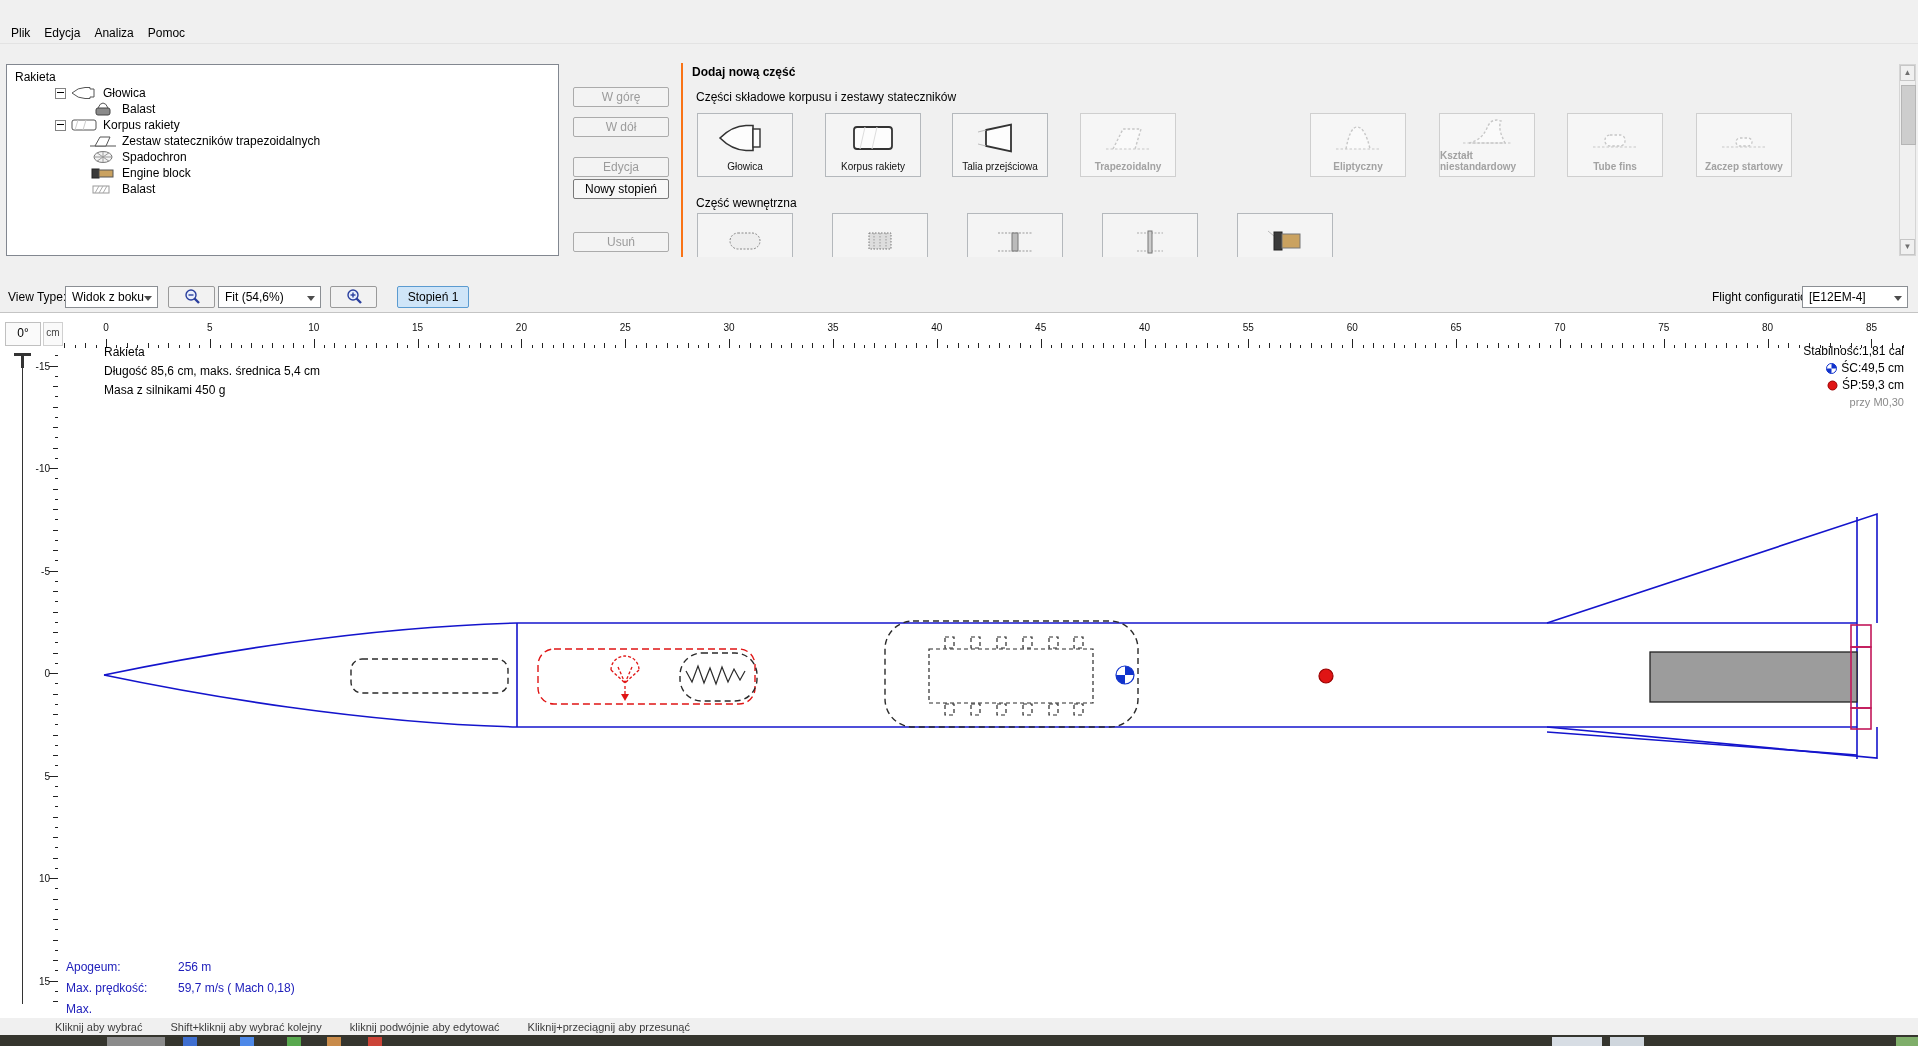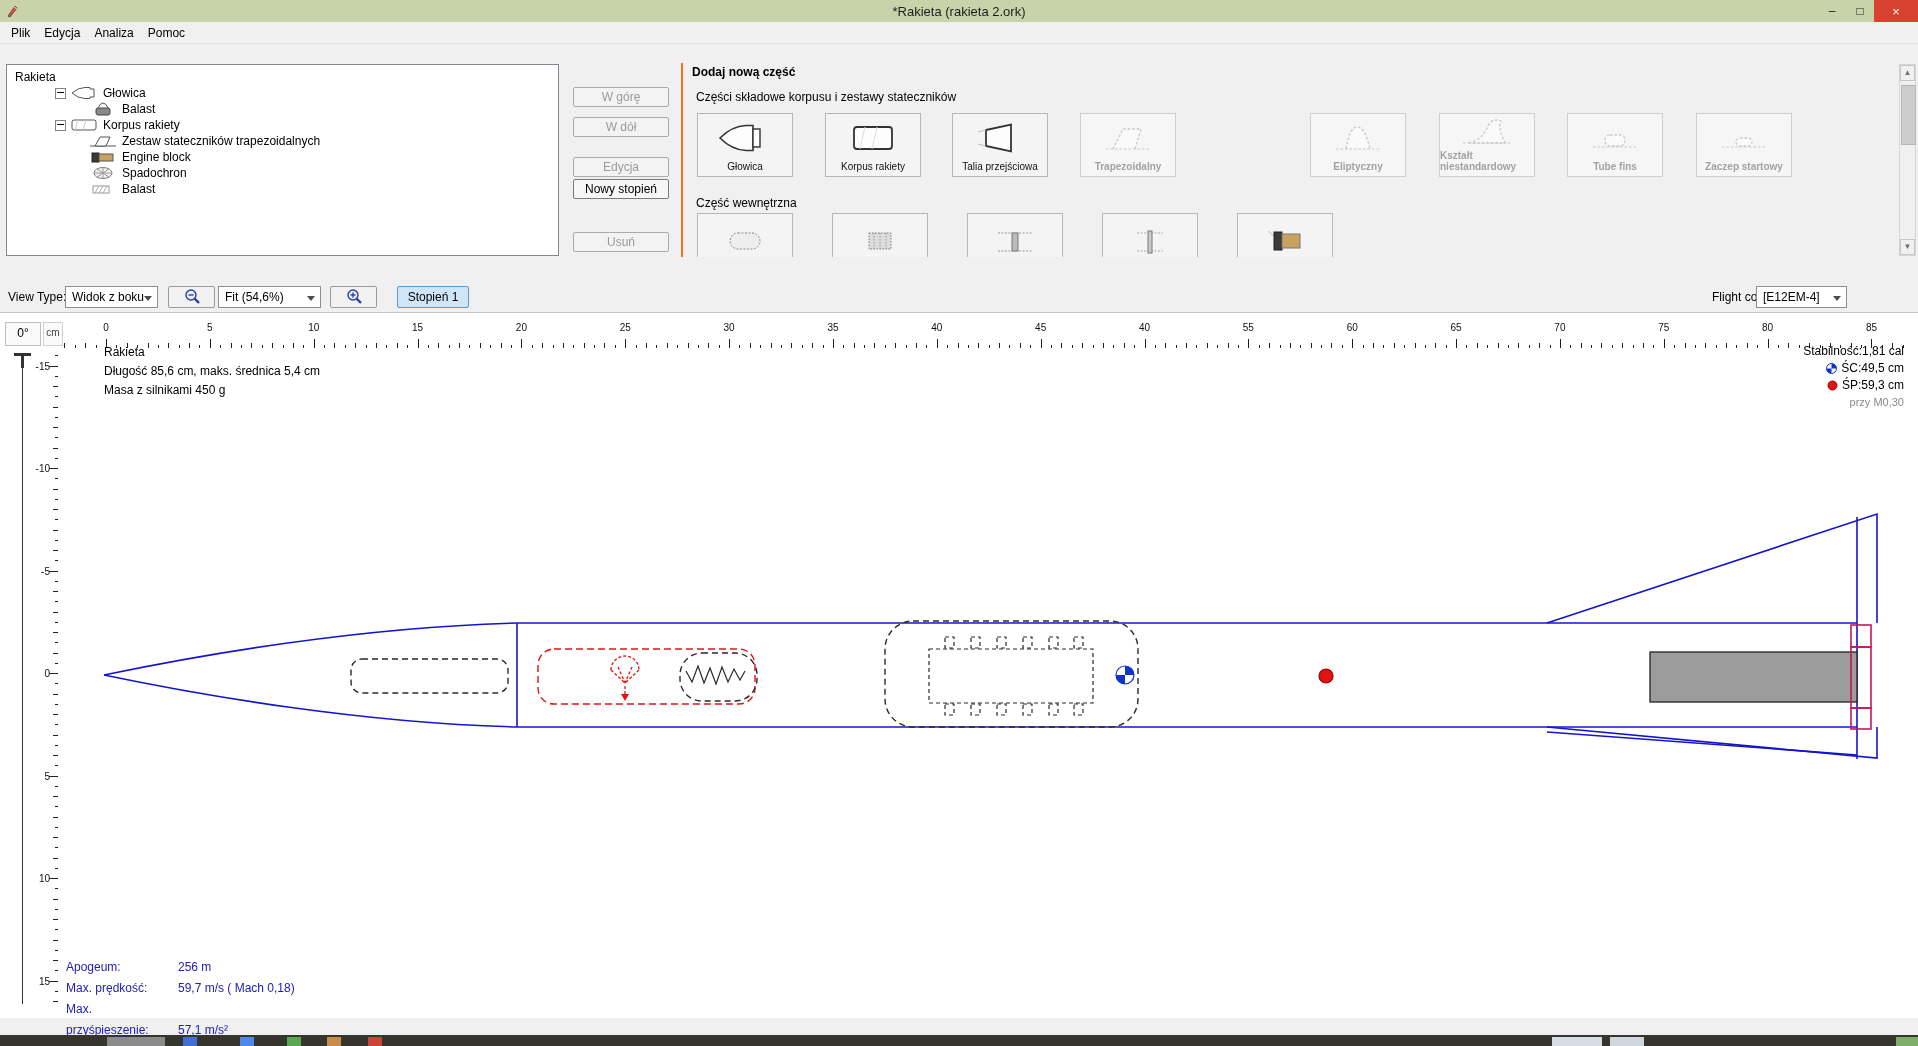--- a/index.html
+++ b/index.html
@@ -97,32 +97,20 @@
   #helpbar{position:absolute;left:0;top:1018px;width:1918px;height:17px;background:#f0f0f0;
            display:flex;gap:28px;padding-left:55px;align-items:center;font-size:11px;color:#3c3c3c;box-sizing:border-box;}
   #taskbar{position:absolute;left:0;top:1035px;width:1918px;height:11px;background:#35352e;overflow:hidden;}
   .tb{position:absolute;top:2px;height:9px;}
 </style>
 </head>
 <body>
 
 <div id="app">
 
-  <div id="titlebar">
-    <svg id="app-icon" viewBox="0 0 16 16">
-      <path d="M3 13 L10 3 L12 5 L5 14 Z" fill="#d9534f" stroke="#7a2a28" stroke-width="0.8"></path>
-      <path d="M9 3.5 L11.5 6" stroke="#fff" stroke-width="1"></path>
-    </svg>
-    <span id="win-title">*Rakieta (rakieta 2.ork)</span>
-    <div id="win-controls">
-      <span class="win-btn">–</span>
-      <span class="win-btn">□</span>
-      <span class="win-btn close">×</span>
-    </div>
-  </div>
 
   <div id="menubar">
       <span class="menu-item">Plik</span>
       <span class="menu-item">Edycja</span>
       <span class="menu-item">Analiza</span>
       <span class="menu-item">Pomoc</span>
     </div>
 
 
   <div id="tree-panel">
@@ -167,34 +155,34 @@
           <svg viewBox="0 0 28 14">
             <line x1="1" y1="12" x2="27" y2="12" stroke="#555"></line>
             <path d="M6,12 L11,3 L21,3 L17,12 Z" fill="#fff" stroke="#555"></path>
           </svg>
         </span>
         <span class="tree-label">Zestaw stateczników trapezoidalnych</span>
       </div>
       <div class="tree-row" style="padding-left: 82px;">
         <span class="tree-icon">
           <svg viewBox="0 0 28 14">
+            <ellipse cx="14" cy="7" rx="9" ry="5.5" fill="#f2f2f2" stroke="#777"></ellipse>
+            <path d="M5,7 H23 M14,1.5 V12.5 M8,2.8 L20,11.2 M20,2.8 L8,11.2" stroke="#999" fill="none"></path>
+          </svg>
+        </span>
+        <span class="tree-label">Spadochron</span>
+      </div>
+      <div class="tree-row" style="padding-left: 82px;">
+        <span class="tree-icon">
+          <svg viewBox="0 0 28 14">
             <rect x="3" y="3" width="7" height="9" fill="#3a3a3a" stroke="#222"></rect>
             <rect x="10" y="4" width="14" height="7" fill="#caa260" stroke="#555"></rect>
           </svg>
         </span>
         <span class="tree-label">Engine block</span>
-      </div>
-      <div class="tree-row" style="padding-left: 82px;">
-        <span class="tree-icon">
-          <svg viewBox="0 0 28 14">
-            <ellipse cx="14" cy="7" rx="9" ry="5.5" fill="#f2f2f2" stroke="#777"></ellipse>
-            <path d="M5,7 H23 M14,1.5 V12.5 M8,2.8 L20,11.2 M20,2.8 L8,11.2" stroke="#999" fill="none"></path>
-          </svg>
-        </span>
-        <span class="tree-label">Spadochron</span>
       </div>
       <div class="tree-row" style="padding-left: 82px;">
         <span class="tree-icon">
           <svg viewBox="0 0 28 14">
             <rect x="4" y="4" width="16" height="7" fill="#fff" stroke="#999"></rect>
             <path d="M6,11 L10,4 M10,11 L14,4 M14,11 L18,4" stroke="#aaa"></path>
           </svg>
         </span>
         <span class="tree-label">Balast</span>
       </div>
@@ -361,21 +349,21 @@
     <div class="toolbtn" style="left:330px">
       <svg width="18" height="18" viewBox="0 0 18 18">
         <circle cx="8" cy="7" r="5" fill="#e8eefc" stroke="#2a3f9e" stroke-width="1.4"></circle>
         <line x1="11.5" y1="10.5" x2="16" y2="15" stroke="#2a3f9e" stroke-width="2.4"></line>
         <line x1="5.5" y1="7" x2="10.5" y2="7" stroke="#2a3f9e" stroke-width="1.4"></line>
         <line x1="8" y1="4.5" x2="8" y2="9.5" stroke="#2a3f9e" stroke-width="1.4"></line>
       </svg>
     </div>
     <div id="stage-toggle">Stopień 1</div>
     <span class="vlabel" style="left:1712px">Flight configuration:</span>
-    <div class="combo" style="left:1756px;width:91px">
+    <div class="combo" style="left:1802px;width:106px">
       <span>[E12EM-4]</span>
       <span class="chev"></span>
     </div>
   </div>
 
   <div id="canvas">
     <div id="corner-rot">0°</div>
     <div id="unit-box">cm</div>
     <div id="h-ruler">
         <div class="htick" style="left: 4.46px; height: 5px;"></div>
@@ -747,20 +735,26 @@
       <div class="cond">przy M0,30</div>
     </div>
 
     <div id="flight-stats">
         <div class="stat-row"><span class="sl">Apogeum:</span><span class="sv">256 m</span></div>
         <div class="stat-row"><span class="sl">Max. prędkość:</span><span class="sv">59,7 m/s ( Mach 0,18)</span></div>
         <div class="stat-row"><span class="sl">Max. przyśpieszenie:</span><span class="sv">57,1 m/s²</span></div>
       </div>
   </div>
 
+  <div id="helpbar">
+      <span class="help-item">Kliknij aby wybrać</span>
+      <span class="help-item">Shift+kliknij aby wybrać kolejny</span>
+      <span class="help-item">kliknij podwójnie aby edytować</span>
+      <span class="help-item">Kliknij+przeciągnij aby przesunąć</span>
+    </div>
 
   <div id="taskbar">
     <div class="tb" style="left:107px;width:58px;background:#8b8b8b;"></div>
     <div class="tb" style="left:183px;width:14px;background:#3f6fd0;"></div>
     <div class="tb" style="left:240px;width:14px;background:#4d88e8;"></div>
     <div class="tb" style="left:287px;width:14px;background:#58a84e;"></div>
     <div class="tb" style="left:327px;width:14px;background:#c98b4a;"></div>
     <div class="tb" style="left:368px;width:14px;background:#cc4438;"></div>
     <div class="tb" style="left:1552px;width:50px;background:#d7dde4;"></div>
     <div class="tb" style="left:1610px;width:34px;background:#cfd6dd;"></div>

